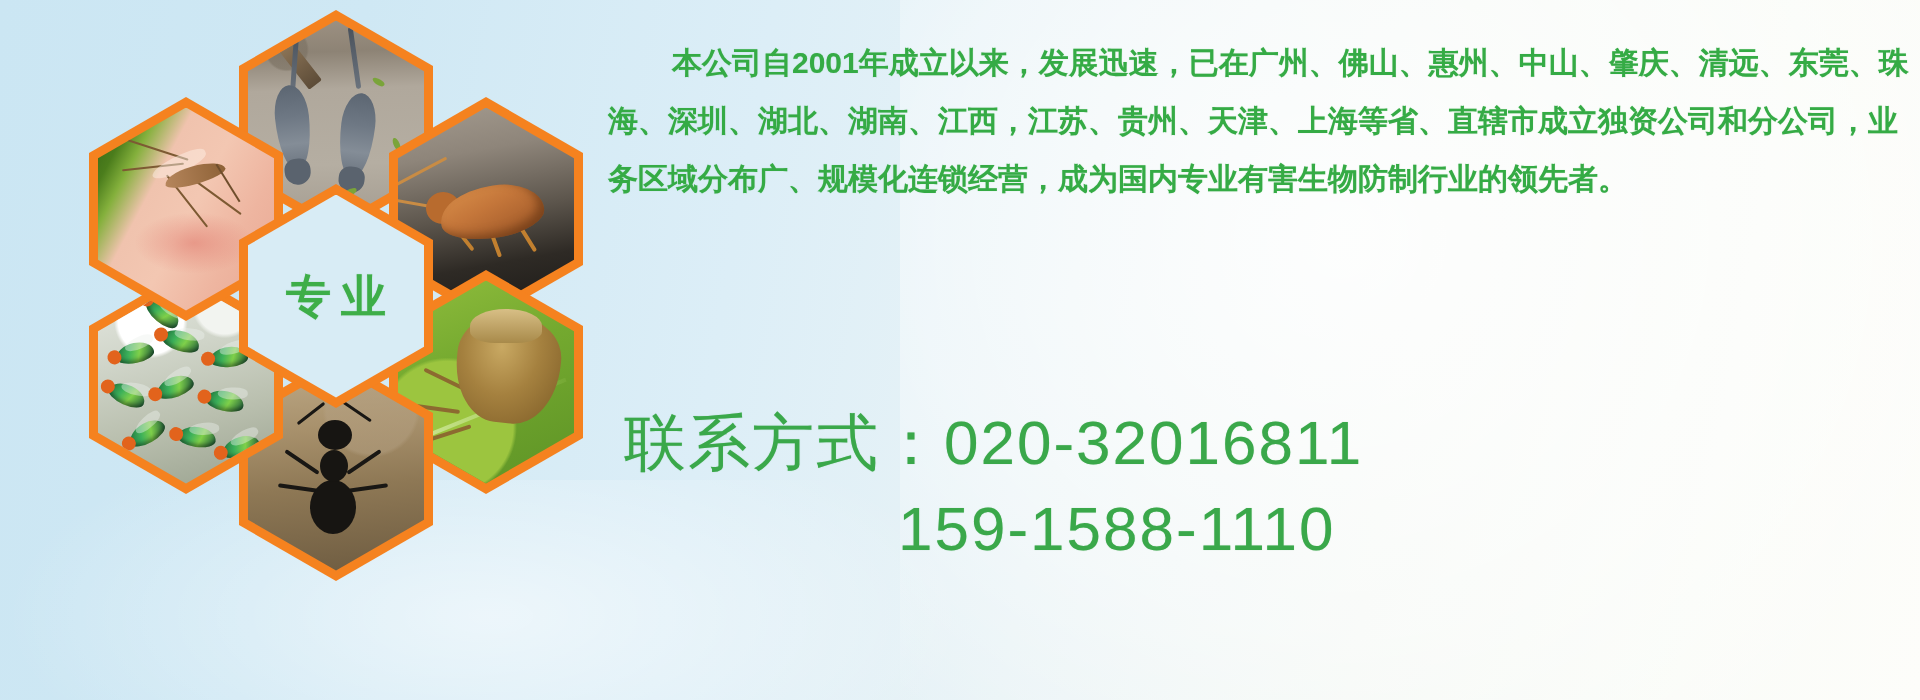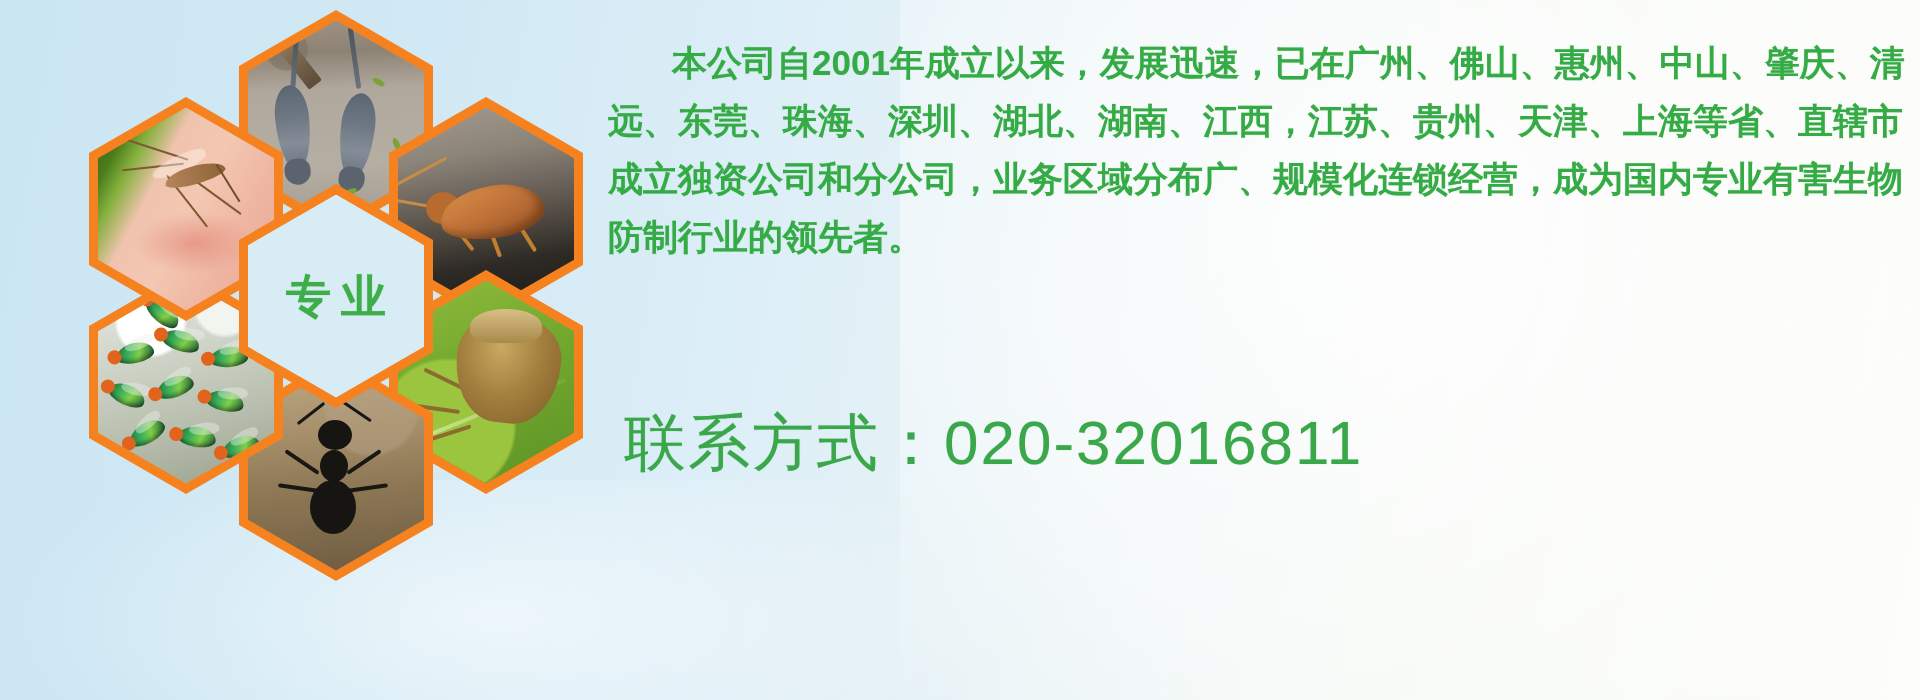--- a/index.html
+++ b/index.html
@@ -189,21 +189,21 @@
   .mosq-prob { position:absolute; left:108px; top:74px; width:44px; height:2px;
     background:#6f4e2c; transform:rotate(58deg); }
 
   
   .content {
     position:absolute; left:608px; top:0; width:1312px; height:700px;
   }
   .para {
     position:absolute; left:0; top:34px; width:1312px;
     color:#35ab45;
-    font-size:35px;
+    font-size:30px;
     font-weight:700;
     line-height:58px;
     letter-spacing:0px;
     text-indent:64px;
     text-shadow:0 0 1px rgba(53,171,69,0.35);
   }
   .contact {
     position:absolute; left:0; top:400px; width:1312px;
   }
   .contact-line {
@@ -328,17 +328,18 @@
     </div>
 
   </div>
 
   <div class="content">
 
     <p class="para">本公司自2001年成立以来，发展迅速，已在广州、佛山、惠州、中山、肇庆、清远、东莞、珠海、深圳、湖北、湖南、江西，江苏、贵州、天津、上海等省、直辖市成立独资公司和分公司，业务区域分布广、规模化连锁经营，成为国内专业有害生物防制行业的领先者。</p>
 
     <div class="contact">
       <div class="contact-line l1">联系方式：020-32016811</div>
+      <div class="contact-line l2">159-1588-1110</div>
     </div>
 
   </div>
 
 </div>
 
 </body></html>

